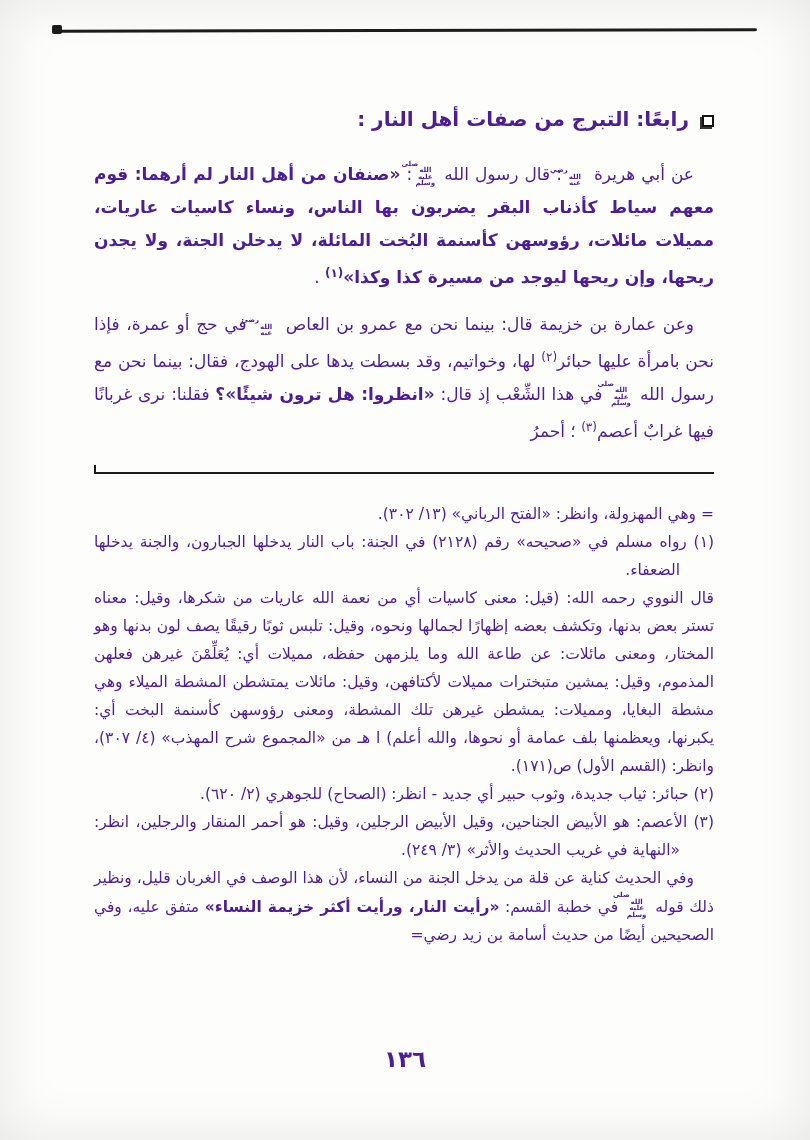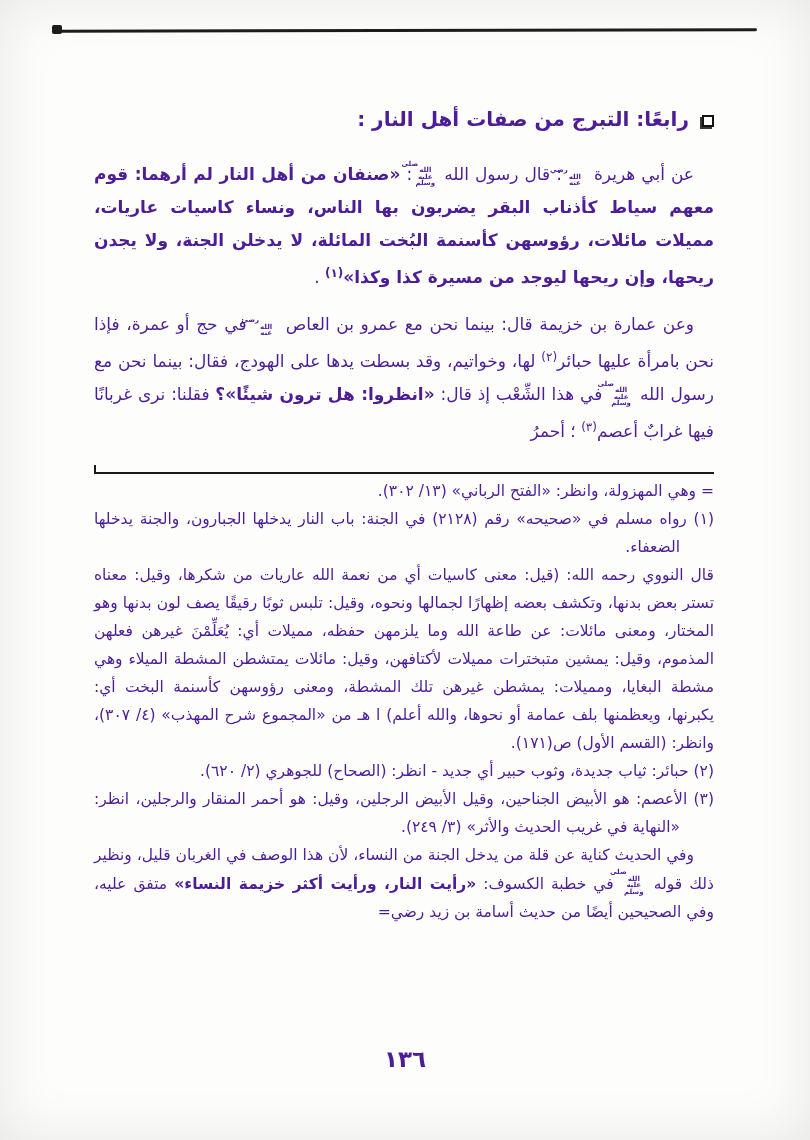--- a/index.html
+++ b/index.html
@@ -78,21 +78,21 @@
     border-top: 2px solid #1a1a1a;
   }
   .separator::after {
     content: "";
     position: absolute;
     left: 0; top: -9px;
     width: 2px; height: 9px;
     background: #1a1a1a;
   }
   .footnotes {
-    margin-top: 3px;
+    margin-top: 26px;
     font-size: 15.5px;
     line-height: 28px;
     text-align: justify;
   }
   .footnotes p { margin: 0; }
   .fn-cont { margin-right: 58px; text-align: right; }
   .fn-item { padding-right: 34px; text-indent: -34px; }
   .fn-plain { }
   .fn-tail { text-indent: 20px; }
   .page-number {
@@ -128,21 +128,21 @@
 
     <div class="separator"></div>
 
     <div class="footnotes">
       <p class="fn-cont">= وهي المهزولة، وانظر: «الفتح الرباني» (١٣/ ٣٠٢).</p>
       <p class="fn-item">(١) رواه مسلم في «صحيحه» رقم (٢١٢٨) في الجنة: باب النار يدخلها الجبارون، والجنة يدخلها الضعفاء.</p>
       <p class="fn-plain">قال النووي رحمه الله: (قيل: معنى كاسيات أي من نعمة الله عاريات من شكرها، وقيل: معناه تستر بعض بدنها، وتكشف بعضه إظهارًا لجمالها ونحوه، وقيل: تلبس ثوبًا رقيقًا يصف لون بدنها وهو المختار، ومعنى مائلات: عن طاعة الله وما يلزمهن حفظه، مميلات أي: يُعَلِّمْنَ غيرهن فعلهن المذموم، وقيل: يمشين متبخترات مميلات لأكتافهن، وقيل: مائلات يمتشطن المشطة الميلاء وهي مشطة البغايا، ومميلات: يمشطن غيرهن تلك المشطة، ومعنى رؤوسهن كأسنمة البخت أي: يكبرنها، ويعظمنها بلف عمامة أو نحوها، والله أعلم) ا هـ من «المجموع شرح المهذب» (٤/ ٣٠٧)، وانظر: (القسم الأول) ص(١٧١).</p>
       <p class="fn-item">(٢) حبائر: ثياب جديدة، وثوب حبير أي جديد - انظر: (الصحاح) للجوهري (٢/ ٦٢٠).</p>
       <p class="fn-item">(٣) الأعصم: هو الأبيض الجناحين، وقيل الأبيض الرجلين، وقيل: هو أحمر المنقار والرجلين، انظر: «النهاية في غريب الحديث والأثر» (٣/ ٢٤٩).</p>
       <p class="fn-tail">
-        <span>وفي الحديث كناية عن قلة من يدخل الجنة من النساء، لأن هذا الوصف في الغربان قليل، ونظير ذلك قوله </span><span class="hon">صلى الله عليه وسلم</span><span> في خطبة الكسوف: </span><span class="b">«رأيت النار، ورأيت أكثر خزيمة النساء»</span><span> متفق عليه، وفي الصحيحين أيضًا من حديث أسامة بن زيد رضي=</span>
+        <span>وفي الحديث كناية عن قلة من يدخل الجنة من النساء، لأن هذا الوصف في الغربان قليل، ونظير ذلك قوله </span><span class="hon">صلى الله عليه وسلم</span><span> في خطبة القسم: </span><span class="b">«رأيت النار، ورأيت أكثر خزيمة النساء»</span><span> متفق عليه، وفي الصحيحين أيضًا من حديث أسامة بن زيد رضي=</span>
       </p>
     </div>
 
   </div>
 
   <div class="page-number">١٣٦</div>
 
 </div>
 
 </body></html>

